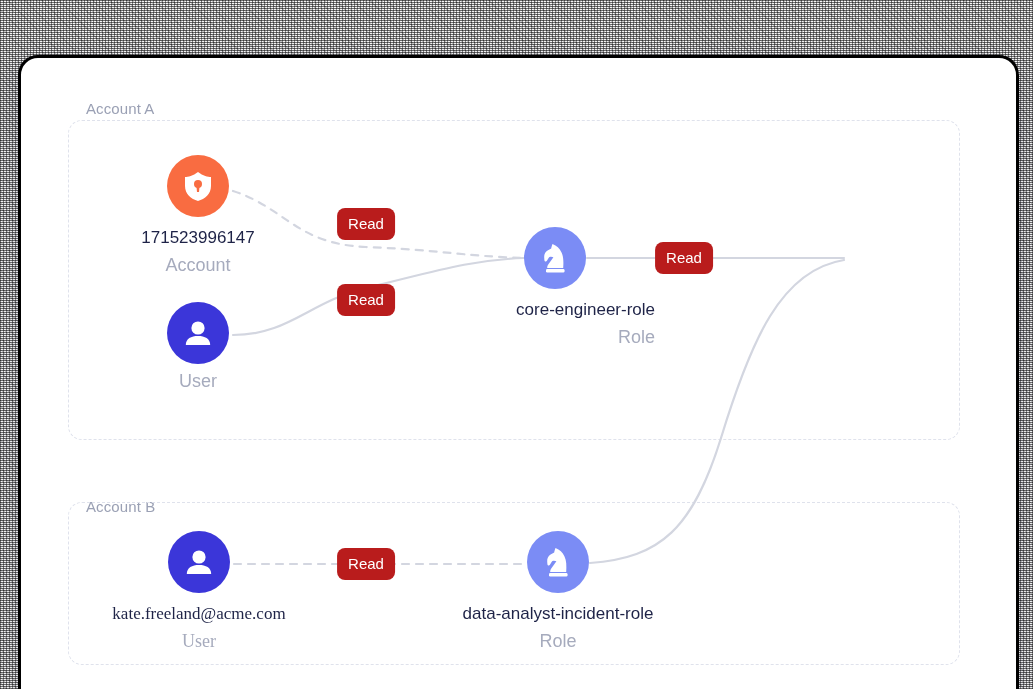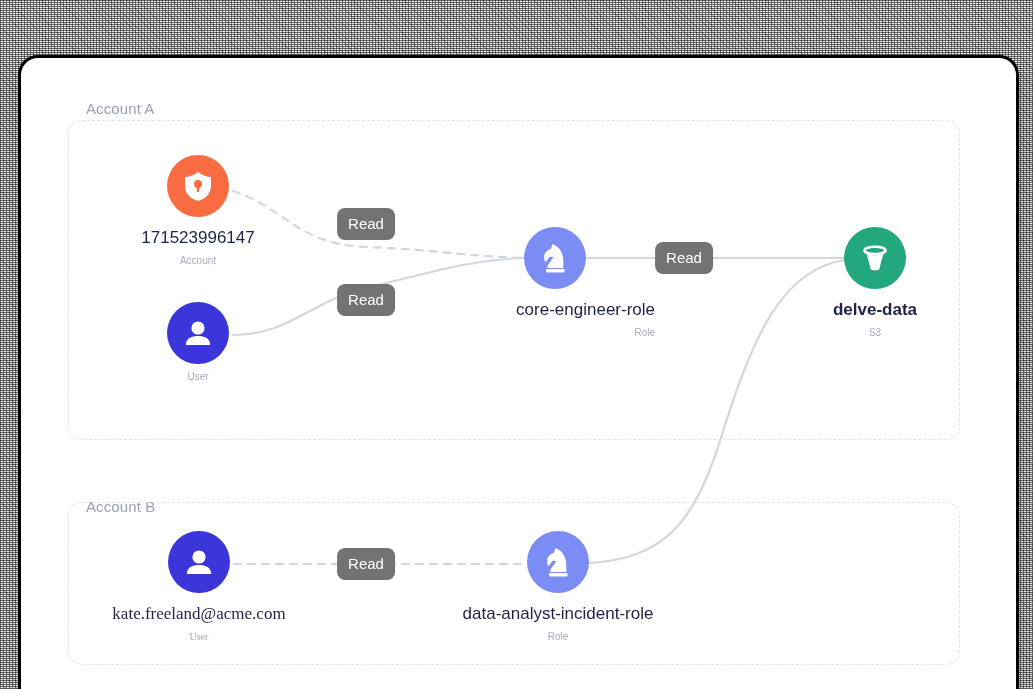--- a/index.html
+++ b/index.html
@@ -83,27 +83,27 @@
   .node .n-title {
     margin-top: 11px;
     font-size: 17px;
     color: #1e2347;
     white-space: nowrap;
     line-height: 1.15;
   }
   .node .n-title.strong { font-weight: bold; }
   .node .n-sub {
     margin-top: 7px;
-    font-size: 10px;
+    font-size: 18px;
     color: #a6abbd;
     white-space: nowrap;
   }
   .edge-badge {
     position: absolute;
-    background: #737373;
+    background: #b91c1c;
     color: #ffffff;
     font-size: 15px;
     line-height: 1;
     padding: 8px 11px 9px;
     border-radius: 8px;
     white-space: nowrap;
     transform: translate(-50%, -50%);
   }
 </style>
 </head>
@@ -166,32 +166,20 @@
             <svg width="28" height="32" viewBox="0 0 28 32">
               <path d="M11.5 2 C10.8 4 10.4 5.2 10.2 6.4 L6.6 8.6 C4.2 10.2 3 12.6 3.2 15.4 L3.4 18.2 C3.5 19.6 5.2 20 5.9 18.8 L7.6 15.9 C8.1 15 9 14.6 10 14.8 L12.4 15.3 C11 17.6 9.3 19.6 7.6 22 C6.5 23.6 6.2 24.6 6.2 26 L22.2 26 C22.6 20 22.6 14.8 20.4 10.2 C18.6 6.4 15.8 3.6 11.5 2 Z" fill="#ffffff"></path>
               <rect x="5" y="27" width="18.5" height="3.4" rx="1.2" fill="#ffffff"></rect>
             </svg>
           </span>
         </div>
         <div class="n-title">core-engineer-role</div>
         <div class="n-sub">Role</div>
       </div>
 
-      <div class="node" style="left:854px; top:169px;">
-        <div class="bubble" style="background:#23a77f;">
-          <span>
-            <svg width="30" height="30" viewBox="0 0 30 30">
-              <ellipse cx="15" cy="7.4" rx="10.5" ry="3.6" fill="none" stroke="#ffffff" stroke-width="2.6"></ellipse>
-              <path d="M5.6 9.8 C7.6 12 9.6 22.6 10.4 25.4 C10.8 26.7 12 27.2 15 27.2 C18 27.2 19.2 26.7 19.6 25.4 C20.4 22.6 22.4 12 24.4 9.8 C22 11.6 18.6 12.2 15 12.2 C11.4 12.2 8 11.6 5.6 9.8 Z" fill="#ffffff"></path>
-            </svg>
-          </span>
-        </div>
-        <div class="n-title strong">delve-data</div>
-        <div class="n-sub">S3</div>
-      </div>
 
       <div class="node" style="left:178px; top:473px;font-family:Liberation Serif, serif;">
         <div class="bubble" style="background:#3b36d9;">
           <span>
             <svg width="30" height="32" viewBox="0 0 30 32">
               <circle cx="15" cy="11" r="6.6" fill="#ffffff"></circle>
               <path d="M2.8 28 C2.8 21.6 8.2 19 15 19 C21.8 19 27.2 21.6 27.2 28 Z" fill="#ffffff"></path>
             </svg>
           </span>
         </div>

